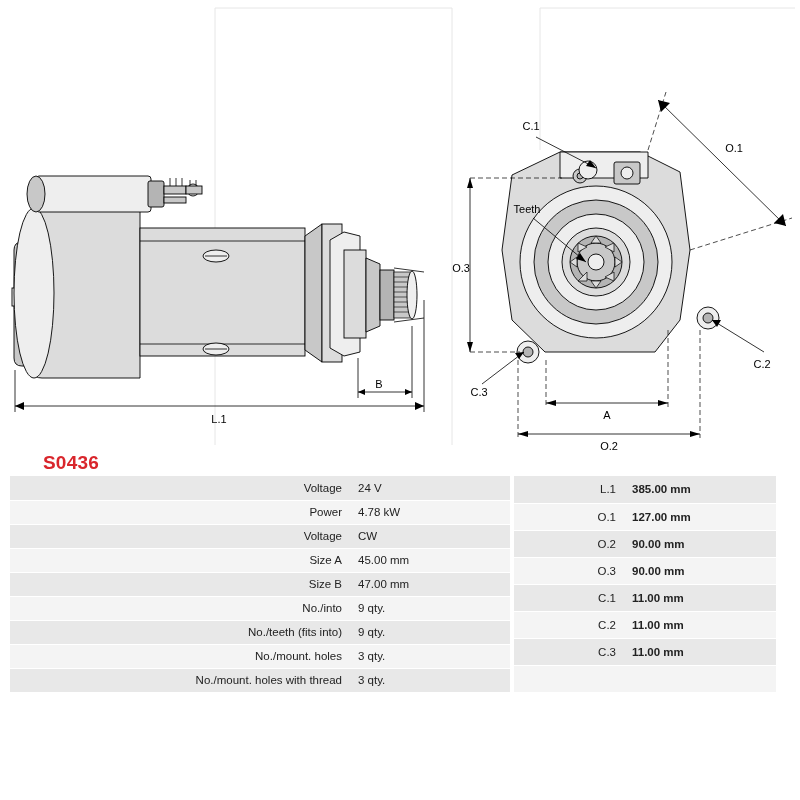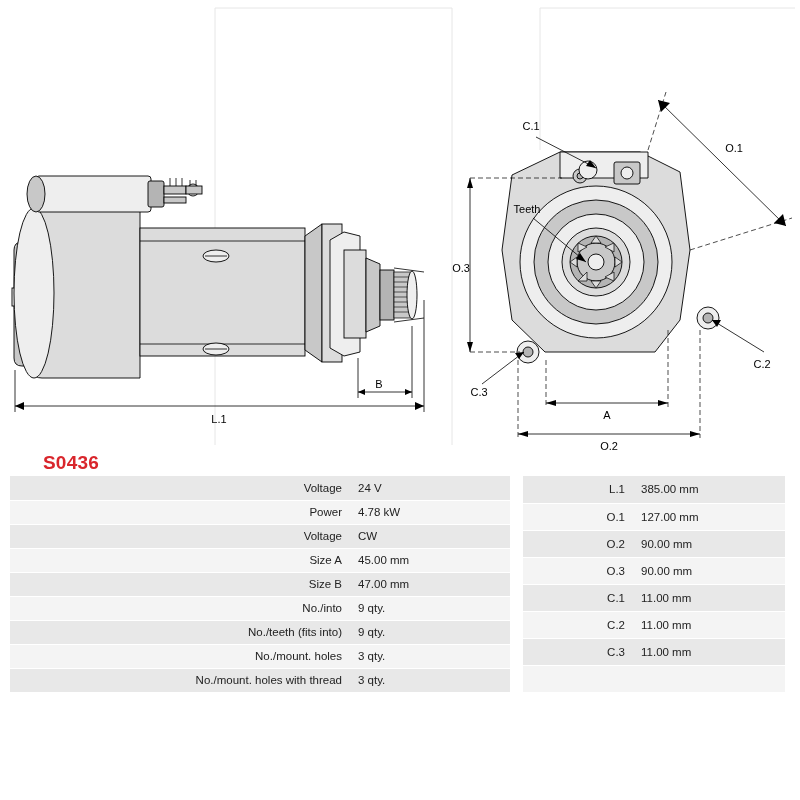--- a/index.html
+++ b/index.html
@@ -33,21 +33,21 @@
     letter-spacing: 0.2px;
     margin-left: 27px;
   }
 
   
   .tables {
     position: absolute;
     left: 10px; top: 476px;
     width: 780px;
     display: flex;
-    gap: 13px;
+    gap: 4px;
   }
   table.spec {
     border-collapse: collapse;
     table-layout: fixed;
   }
   table.spec.left { width: 500px; }
   table.spec.right { width: 262px; }
   table.spec tr { height: 24px; }
   table.spec td {
     font-size: 11.5px;
@@ -58,21 +58,21 @@
     overflow: hidden;
     text-overflow: ellipsis;
   }
   table.spec tr:nth-child(odd) td { background: #e8e8e8; }
   table.spec tr:nth-child(even) td { background: #f4f4f4; }
   td.label { text-align: right; }
   td.value { text-align: left; }
   table.spec.left td.label { width: 340px; }
   table.spec.left td.value { width: 160px; }
   table.spec.right td.label { width: 110px; }
-  table.spec.right td.value { width: 152px; }
+  table.spec.right td.value { width: 152px; font-weight: bold; }
 
   .dim-label { font-size: 11px; fill: #000; font-family: "Liberation Sans", sans-serif; }
   .lead { stroke: #000; stroke-width: 0.8; fill: none; }
   .thin { stroke: #000; stroke-width: 0.8; fill: none; }
   .dash { stroke: #000; stroke-width: 0.7; fill: none; stroke-dasharray: 5 3; }
   .grey1 { fill: #dcdcdc; stroke: #000; stroke-width: 0.9; }
   .grey2 { fill: #c8c8c8; stroke: #000; stroke-width: 0.9; }
   .grey3 { fill: #eeeeee; stroke: #000; stroke-width: 0.9; }
   .grey4 { fill: #b4b4b4; stroke: #000; stroke-width: 0.9; }
 </style>

